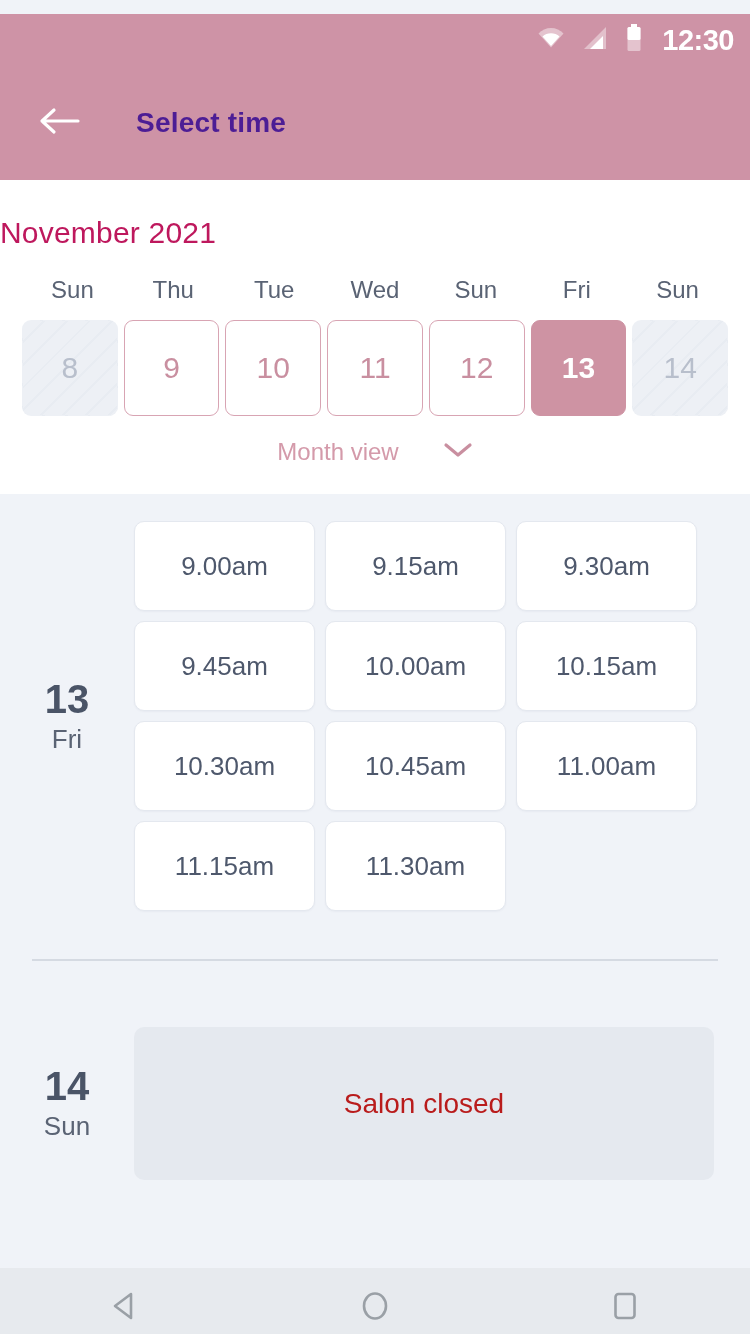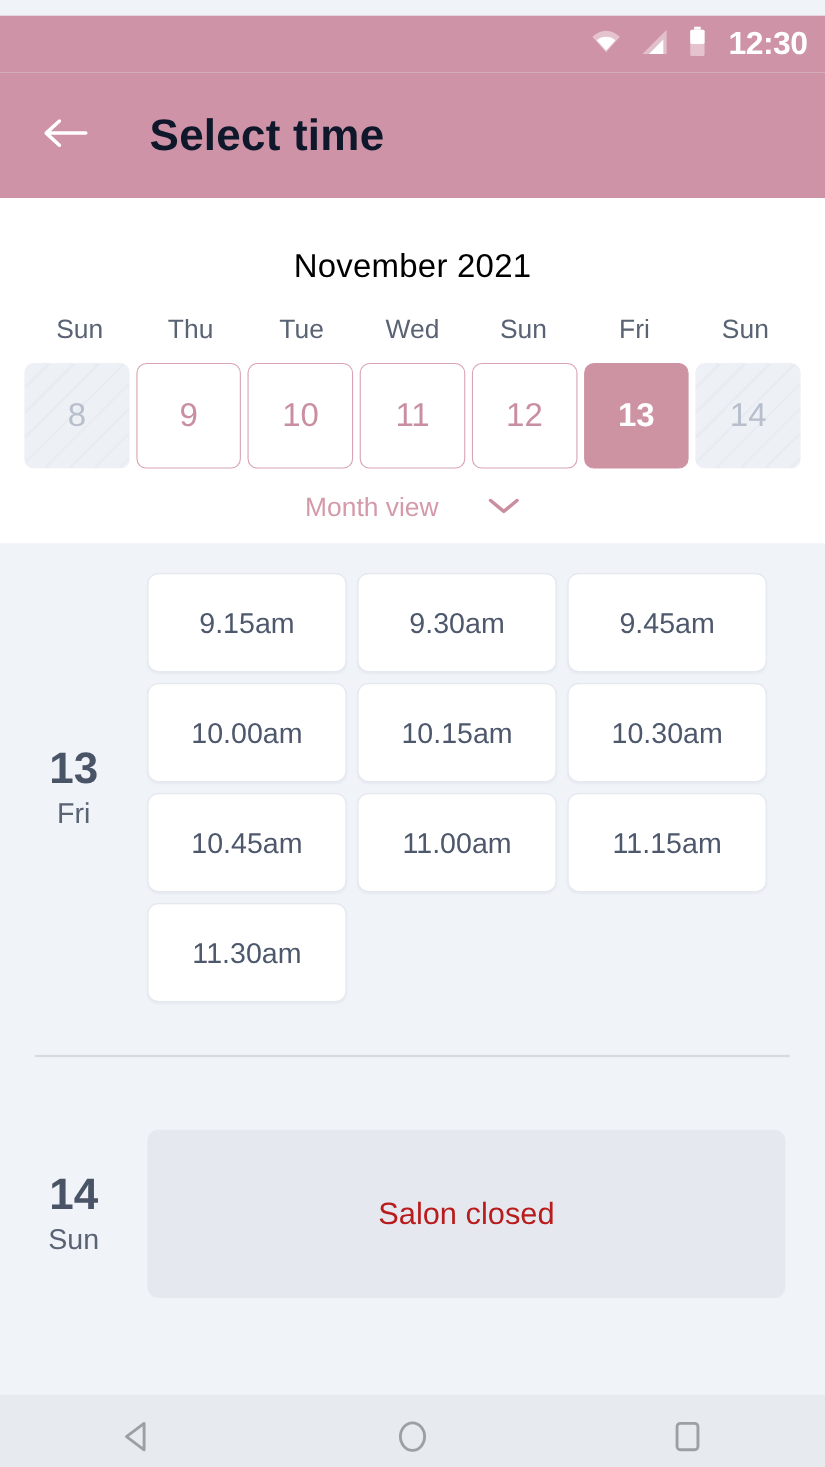--- a/index.html
+++ b/index.html
@@ -60,40 +60,39 @@
   .back-btn {
     width: 66px;
     height: 66px;
     margin-left: 26px;
     display: flex;
     align-items: center;
     justify-content: center;
     cursor: pointer;
   }
   .app-title {
-    color: #0f172a;
-    font-size: 40px;
+    color: #4c1d95;
+    font-size: 28px;
     font-weight: bold;
     margin-left: 44px;
     letter-spacing: 0.2px;
   }
 
   
   .calendar-panel {
     position: absolute;
     top: 166px; left: 0;
     width: 750px;
     height: 314px;
     background: #FFFFFF;
   }
   .month-label {
-    text-align: center;
-    color: #000000;
+    color: #be185d;
     font-size: 30px;
-    padding-top: 46px;
+    padding-top: 36px;
     letter-spacing: 0.2px;
   }
   .dow-row {
     display: flex;
     margin-top: 26px;
     padding: 0 22px;
   }
   .dow-cell {
     flex: 1;
     text-align: center;
@@ -323,20 +322,21 @@
   </div>
 
   <div class="slots-area">
 
     <div class="day-group group-13">
       <div class="day-label">
         <div class="day-num">13</div>
         <div class="day-dow">Fri</div>
       </div>
       <div class="slots-grid">
+        <div class="slot">9.00am</div>
         <div class="slot">9.15am</div>
         <div class="slot">9.30am</div>
         <div class="slot">9.45am</div>
         <div class="slot">10.00am</div>
         <div class="slot">10.15am</div>
         <div class="slot">10.30am</div>
         <div class="slot">10.45am</div>
         <div class="slot">11.00am</div>
         <div class="slot">11.15am</div>
         <div class="slot">11.30am</div>

